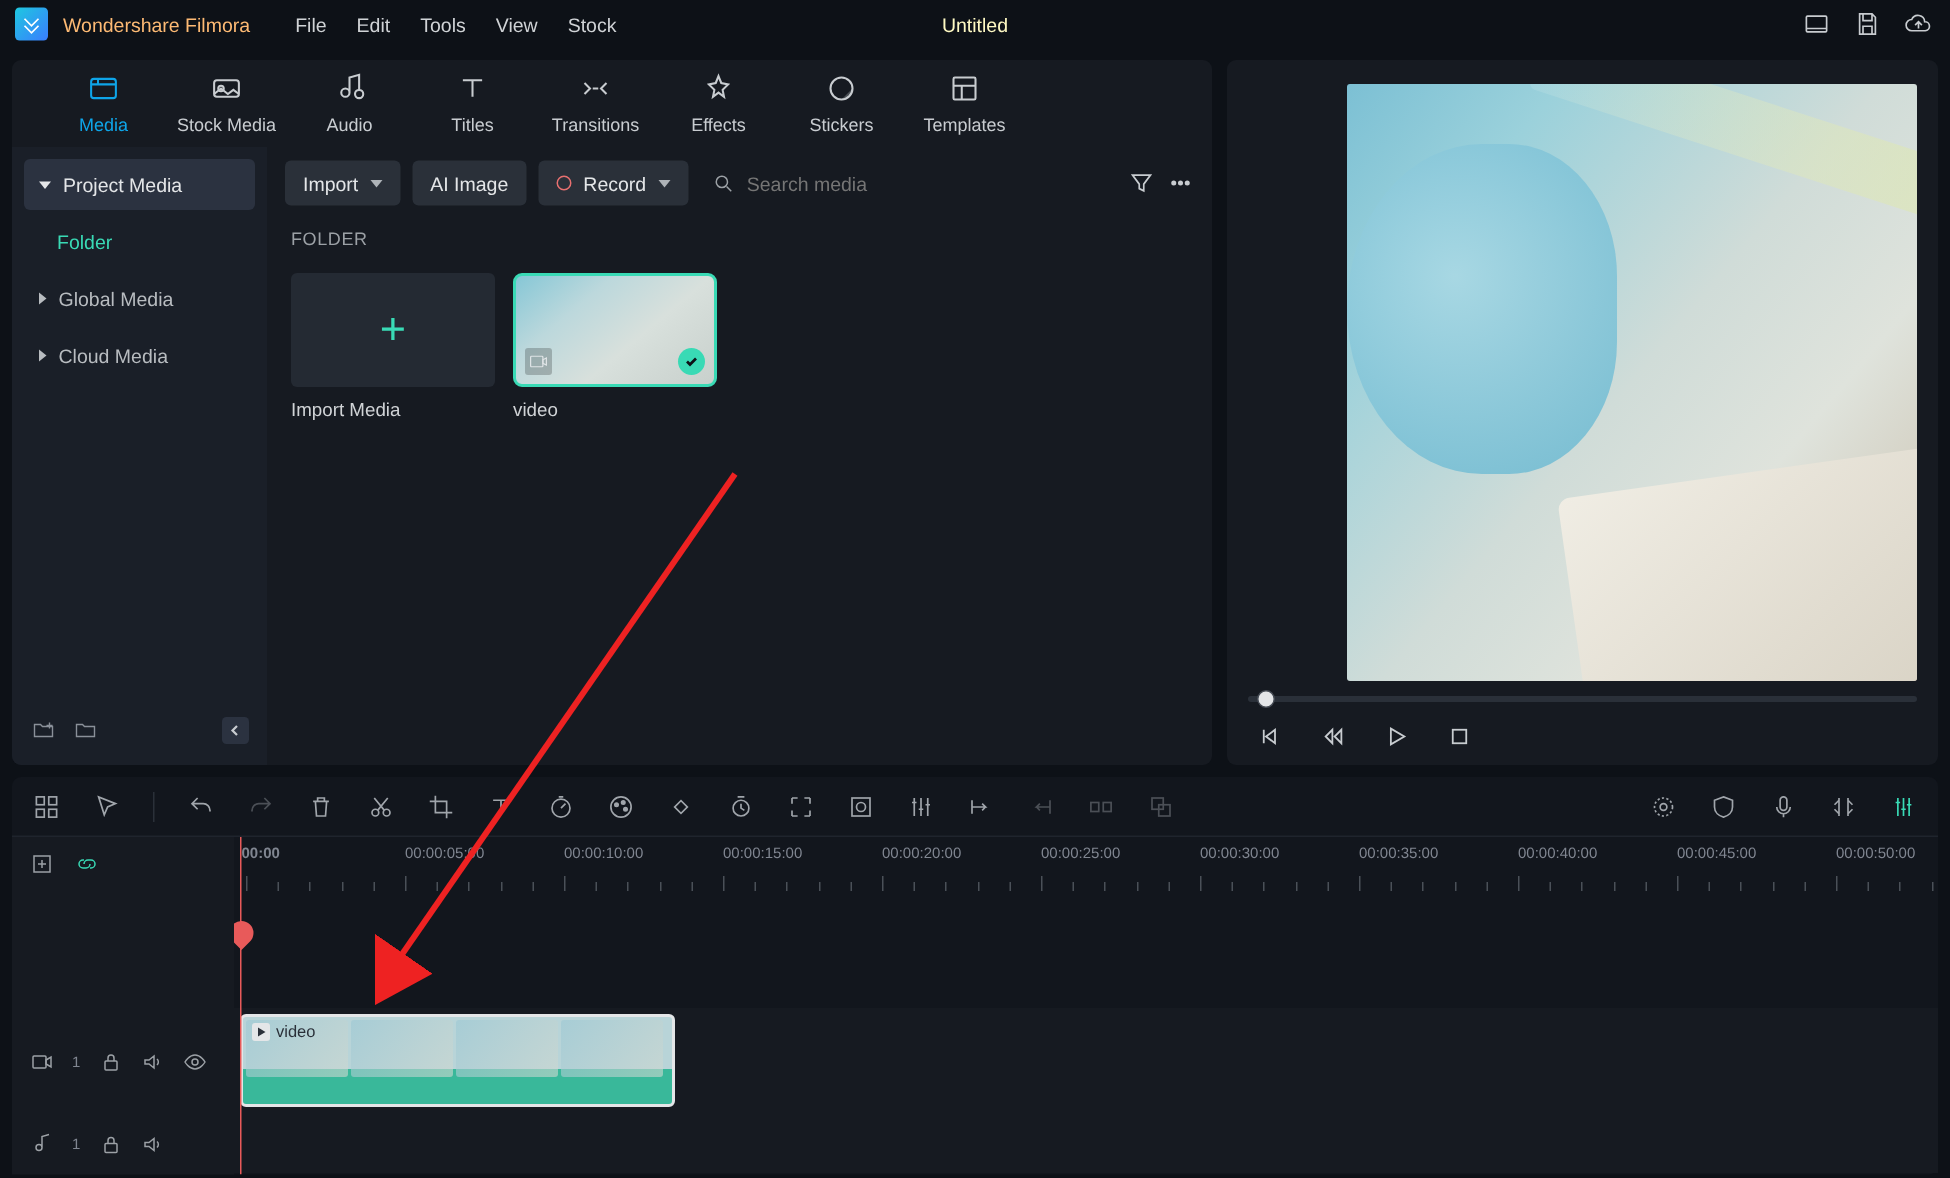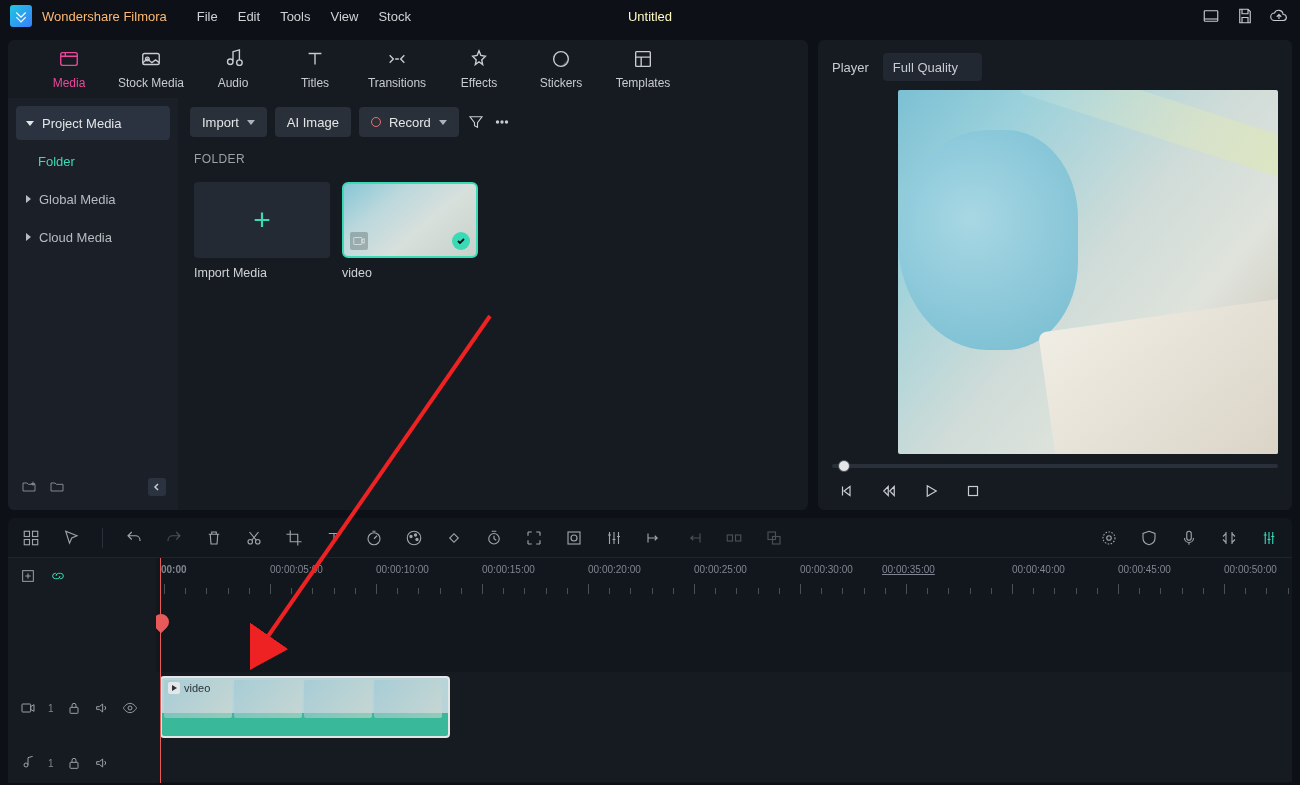--- a/index.html
+++ b/index.html
@@ -11,21 +11,21 @@
 .menu { display: flex; gap: 20px; }
 .menu-item { color: #d0d3d6; cursor: pointer; }
 .center-title { position: absolute; left: 50%; transform: translateX(-50%); color: #fef9c3; }
 .top-right { position: absolute; right: 12px; display: flex; gap: 16px; }
 .top-right-icon { width: 18px; height: 18px; stroke: #c8ccd0; fill: none; stroke-width: 1.5; cursor: pointer; }
 
 .main-row { display: flex; height: 478px; padding: 8px 8px 0 8px; gap: 10px; }
 .media-panel { width: 800px; background: #161a21; border-radius: 6px; display: flex; flex-direction: column; overflow: hidden; }
 .tabs { display: flex; height: 58px; align-items: center; padding: 0 20px; gap: 0; }
 .tab { flex: 0 0 auto; width: 82px; display: flex; flex-direction: column; align-items: center; gap: 6px; cursor: pointer; color: #c8ccd0; }
-.tab.active { color: #ec4899; }
+.tab.active { color: #0ea5e9; }
 .tab-icon { width: 22px; height: 22px; stroke: currentColor; fill: none; stroke-width: 1.5; }
 .tab-label { font-size: 12px; }
 
 .panel-body { flex: 1; display: flex; justify-content: flex-end; }
 .sidebar { width: 170px; background: #1a1f28; display: flex; flex-direction: column; padding: 8px; gap: 4px; }
 .sidebar-item { height: 34px; display: flex; align-items: center; padding: 0 10px; color: #b8bcc0; cursor: pointer; border-radius: 4px; gap: 8px; font-size: 13px; }
 .sidebar-item.selected { background: #2b3240; color: #e4e6e8; }
 .sidebar-item.child { padding-left: 22px; color: #39dab5; }
 .caret { width: 0; height: 0; border-left: 4px solid transparent; border-right: 4px solid transparent; border-top: 5px solid currentColor; }
 .caret.right { border-top: 4px solid transparent; border-bottom: 4px solid transparent; border-left: 5px solid currentColor; border-right: none; }
@@ -225,20 +225,27 @@
               <span class="dd"></span>
           </div>
           <div class="btn">
             <span>AI Image</span>
           </div>
           <div class="btn">
             <span class="rec-dot"></span>
             <span>Record</span>
             <span class="dd"></span>
           </div>
+          <div class="search-wrap">
+            <svg class="search-icon" viewBox="0 0 24 24">
+                <circle cx="10" cy="10" r="6"></circle>
+                <path d="M15 15l5 5"></path>
+              </svg>
+            <input class="search-input" placeholder="Search media" style="">
+          </div>
           <svg class="filter-icon" viewBox="0 0 24 24">
               <path d="M4 5h16l-6 8v6l-4-2v-4z"></path>
             </svg>
           <svg class="more-icon" viewBox="0 0 24 24">
               <circle cx="6" cy="12" r="1.5" fill="#c8ccd0"></circle>
               <circle cx="12" cy="12" r="1.5" fill="#c8ccd0"></circle>
               <circle cx="18" cy="12" r="1.5" fill="#c8ccd0"></circle>
             </svg>
         </div>
         <div class="folder-label">FOLDER</div>
@@ -262,27 +269,20 @@
               </div>
             </div>
             <span class="thumb-label">video</span>
           </div>
         </div>
       </div>
     </div>
   </div>
 
   <div class="player-panel">
-    <div class="player-head">
-      <span class="player-label">Player</span>
-      <div class="quality-select">
-        <span>Full Quality</span>
-        <span class="dd"></span>
-      </div>
-    </div>
     <div class="preview">
       <div class="glove"></div>
         <div class="pipette"></div>
         <div class="plate"></div>
     </div>
     <div class="scrubber">
       <div class="scrubber-handle"></div>
     </div>
     <div class="player-controls">
       <svg class="pc-icon" viewBox="0 0 24 24">
@@ -442,21 +442,21 @@
           <div class="playhead-head"></div>
         </div>
       <div class="ruler" id="ruler">
           <div class="tick-label" style="left: 5px; font-weight: bold;">00:00</div>
           <div class="tick-label" style="left: 114px;">00:00:05:00</div>
           <div class="tick-label" style="left: 220px;">00:00:10:00</div>
           <div class="tick-label" style="left: 326px;">00:00:15:00</div>
           <div class="tick-label" style="left: 432px;">00:00:20:00</div>
           <div class="tick-label" style="left: 538px;">00:00:25:00</div>
           <div class="tick-label" style="left: 644px;">00:00:30:00</div>
-          <div class="tick-label" style="left: 726px; text-decoration: underline;">00:00:35:00</div>
+          <div class="tick-label" style="left: 750px;">00:00:35:00</div>
           <div class="tick-label" style="left: 856px;">00:00:40:00</div>
           <div class="tick-label" style="left: 962px;">00:00:45:00</div>
           <div class="tick-label" style="left: 1068px;">00:00:50:00</div>
           <div class="tick-row">
             <div class="tick major" style="left: 8px;"></div>
             <div class="tick" style="left: 29.2px;"></div>
             <div class="tick" style="left: 50.4px;"></div>
             <div class="tick" style="left: 71.6px;"></div>
             <div class="tick" style="left: 92.8px;"></div>
             <div class="tick major" style="left: 114px;"></div>

